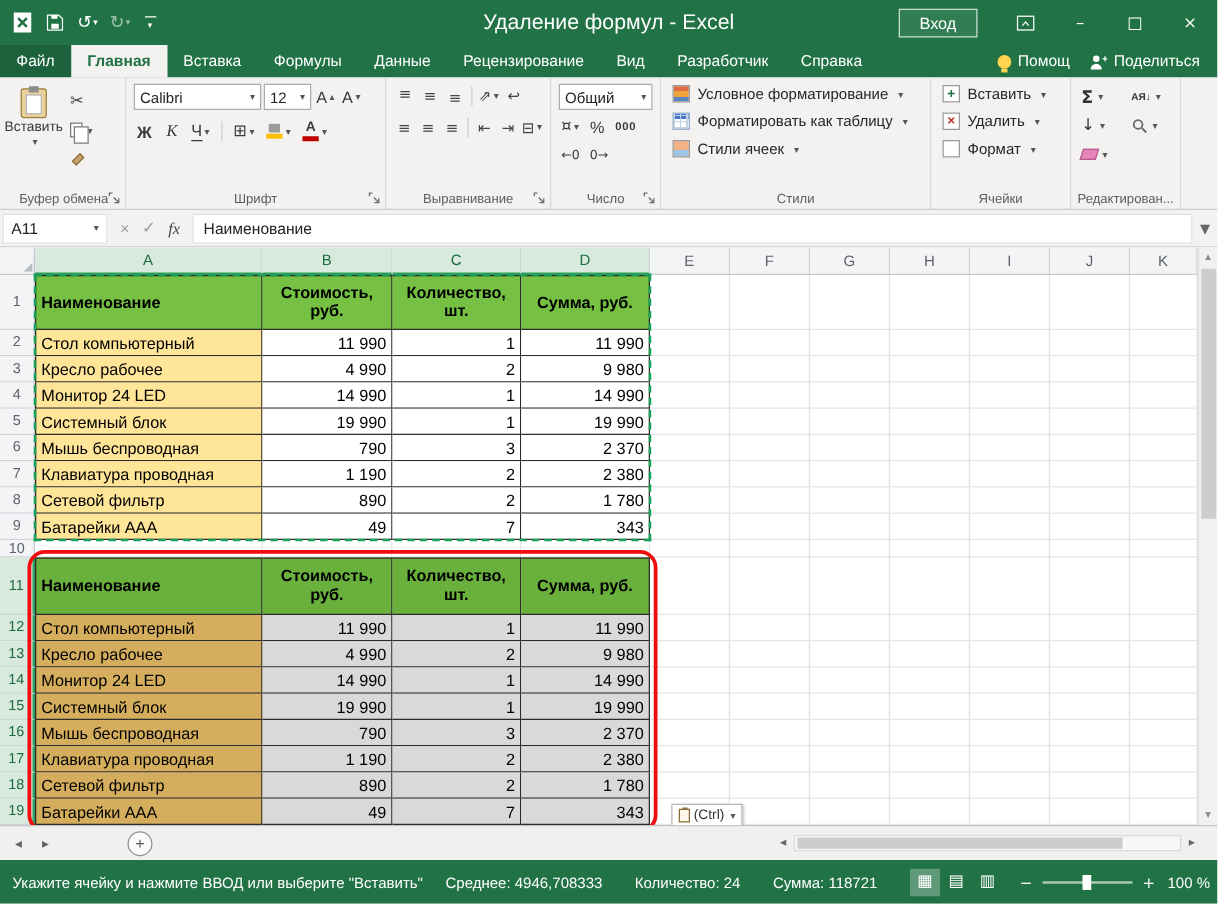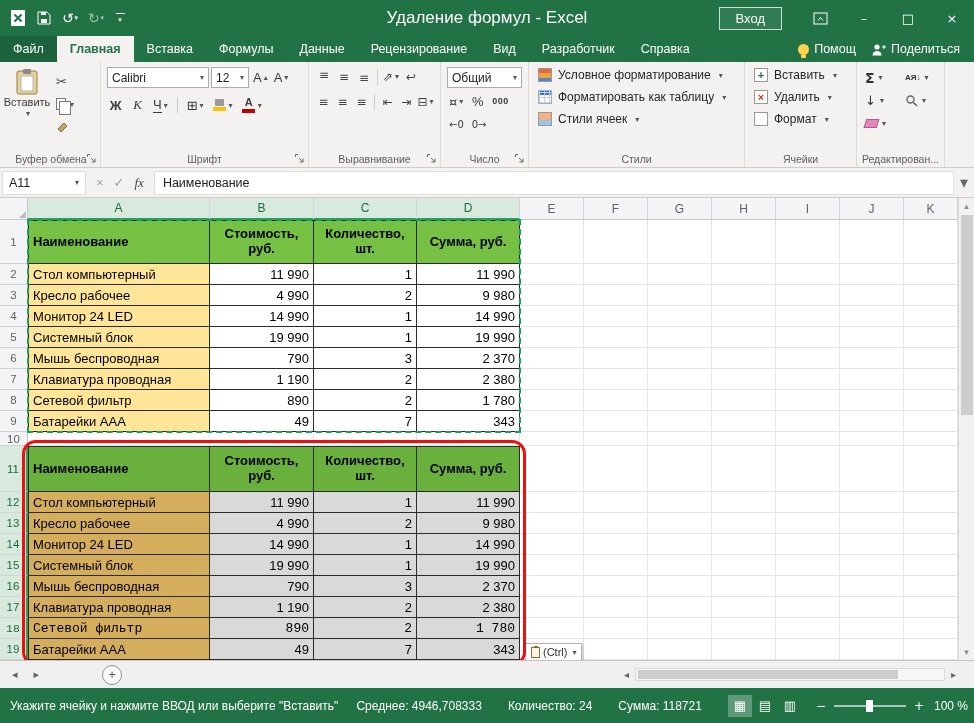--- a/index.html
+++ b/index.html
@@ -700,21 +700,21 @@
           <div class="cell tn2" style="width: 103px;">2</div>
           <div class="cell tn2" style="width: 103px;">2 380</div>
           <div class="cell" style="width: 64px;"></div>
           <div class="cell" style="width: 64px;"></div>
           <div class="cell" style="width: 64px;"></div>
           <div class="cell" style="width: 64px;"></div>
           <div class="cell" style="width: 64px;"></div>
           <div class="cell" style="width: 64px;"></div>
           <div class="cell" style="width: 54px;"></div>
         </div>
-        <div class="grow" style="height: 21px; font-family: Liberation Mono, monospace;">
+        <div class="grow" style="height: 21px;">
           <div class="rh sel">18</div>
           <div class="cell ta2 bl" style="width: 182px;">Сетевой фильтр</div>
           <div class="cell tn2" style="width: 104px;">890</div>
           <div class="cell tn2" style="width: 103px;">2</div>
           <div class="cell tn2" style="width: 103px;">1 780</div>
           <div class="cell" style="width: 64px;"></div>
           <div class="cell" style="width: 64px;"></div>
           <div class="cell" style="width: 64px;"></div>
           <div class="cell" style="width: 64px;"></div>
           <div class="cell" style="width: 64px;"></div>
@@ -731,21 +731,21 @@
           <div class="cell" style="width: 64px;"></div>
           <div class="cell" style="width: 64px;"></div>
           <div class="cell" style="width: 64px;"></div>
           <div class="cell" style="width: 64px;"></div>
           <div class="cell" style="width: 64px;"></div>
           <div class="cell" style="width: 54px;"></div>
         </div>
       </div>
     <div class="ants" id="ants" style="left: 27px; top: -1px; width: 494px; height: 214px;"></div>
     <div class="redbox" id="red-box" style="left: 22px; top: 220px; width: 504px; height: 226px;"></div>
-    <button class="pastebtn" id="paste-options" style="left: 525px; top: 423px;">
+    <button class="pastebtn" id="paste-options" style="left: 537px; top: 423px;">
       <span class="pbic"></span>
       <span>(Ctrl)</span>
       <span class="dd">▾</span>
     </button>
   </div>
   <div class="vscroll">
     <span class="varrow ic">▴</span>
     <span class="vthumb"></span>
     <span class="varrow bot ic">▾</span>
   </div>

